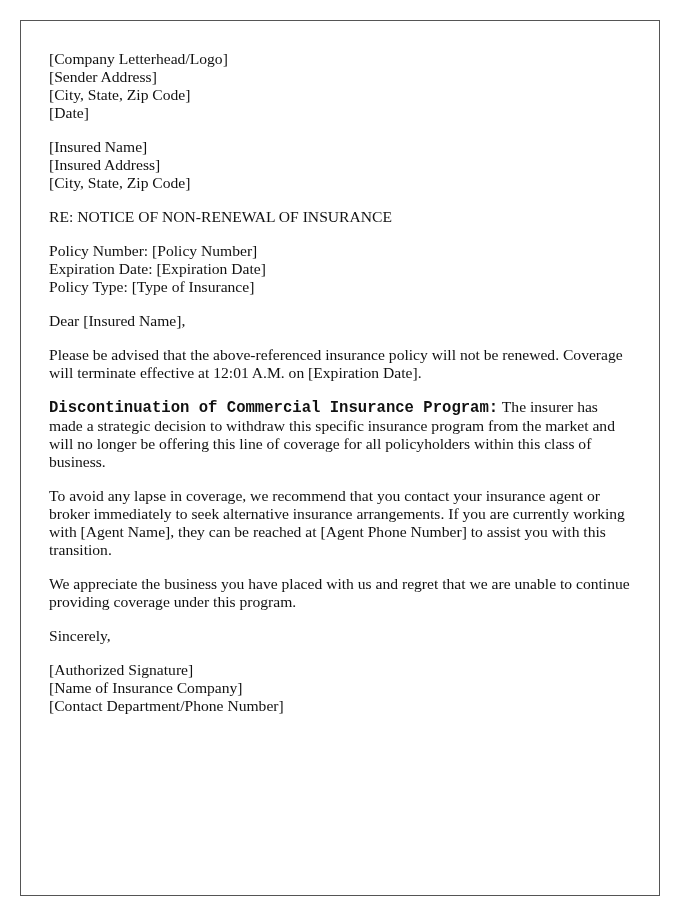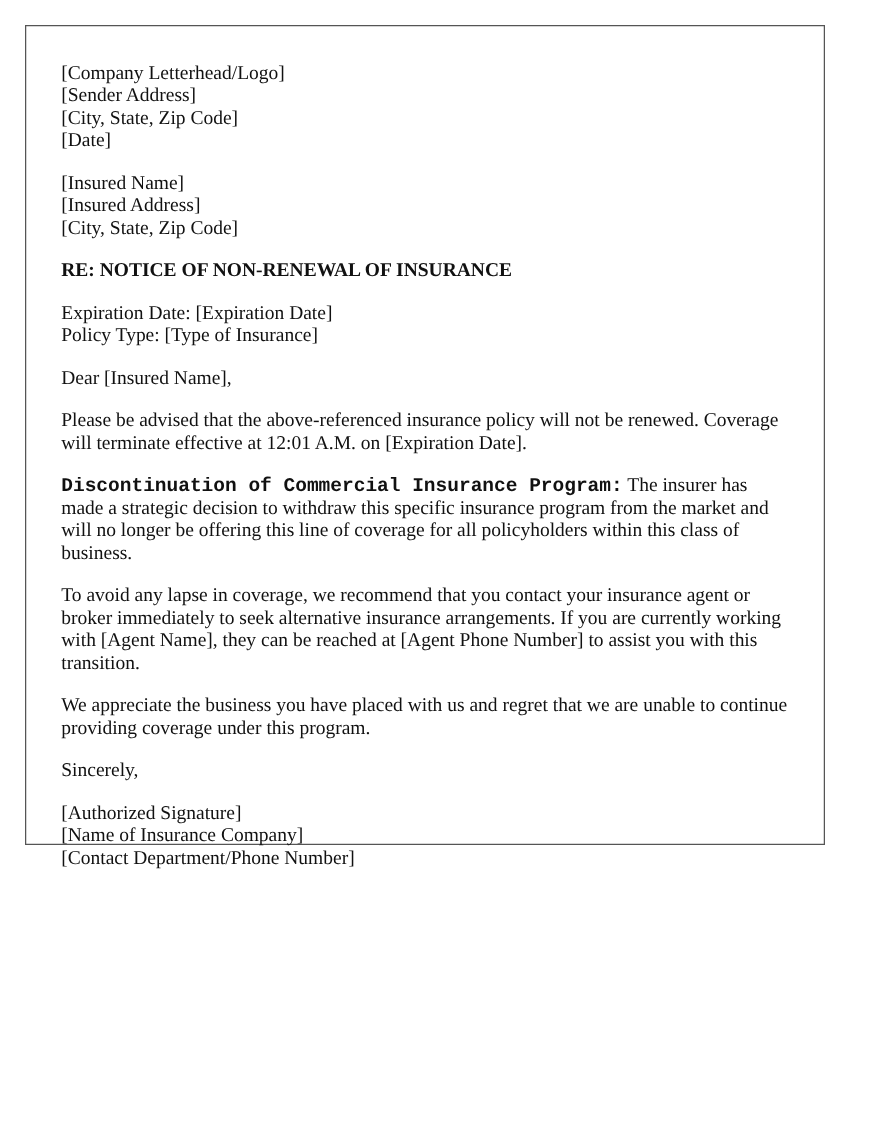--- a/index.html
+++ b/index.html
@@ -1,40 +1,41 @@
 <!DOCTYPE html>
 <html><head>
 <meta charset="utf-8">
 <style>
   html, body { margin:0; padding:0; background:#ffffff; }
   body { width:700px; height:900px; position:relative; font-family:"Liberation Serif", "DejaVu Serif", serif; color:#111; }
-  .letter { position:absolute; left:20px; top:20px; width:640px; height:656px; border:1px solid #555; box-sizing:border-box; padding:29px 28px 0 28px; font-size:15.6px; line-height:18px; }
+  .letter { position:absolute; left:20px; top:20px; width:640px; height:876px; border:1px solid #555; box-sizing:border-box; padding:29px 28px 0 28px; font-size:15.6px; line-height:18px; }
   .block { margin:0 0 16px 0; }
   .line { display:block; }
-  .subject { font-weight:bold; margin:0 0 16px 0; }
+  .subject { font-weight:normal; margin:0 0 16px 0; }
   .bold { font-weight:bold;font-family:Liberation Mono, monospace; }
   p { margin:0 0 16px 0; }
 </style>
 </head>
 <body>
 
 <div class="letter">
   <div class="block">
     <span class="line">[Company Letterhead/Logo]</span>
     <span class="line">[Sender Address]</span>
     <span class="line">[City, State, Zip Code]</span>
     <span class="line">[Date]</span>
   </div>
   <div class="block">
     <span class="line">[Insured Name]</span>
     <span class="line">[Insured Address]</span>
     <span class="line">[City, State, Zip Code]</span>
   </div>
   <div class="subject">RE: NOTICE OF NON-RENEWAL OF INSURANCE</div>
   <div class="block">
+    <span class="line">Policy Number: [Policy Number]</span>
     <span class="line">Expiration Date: [Expiration Date]</span>
     <span class="line">Policy Type: [Type of Insurance]</span>
   </div>
   <p>Dear [Insured Name],</p>
   <p>Please be advised that the above-referenced insurance policy will not be renewed. Coverage will terminate effective at 12:01 A.M. on [Expiration Date].</p>
   <p><span class="bold">Discontinuation of Commercial Insurance Program:</span><span> The insurer has made a strategic decision to withdraw this specific insurance program from the market and will no longer be offering this line of coverage for all policyholders within this class of business.</span></p>
   <p>To avoid any lapse in coverage, we recommend that you contact your insurance agent or broker immediately to seek alternative insurance arrangements. If you are currently working with [Agent Name], they can be reached at [Agent Phone Number] to assist you with this transition.</p>
   <p>We appreciate the business you have placed with us and regret that we are unable to continue providing coverage under this program.</p>
   <p>Sincerely,</p>
   <div class="block">

